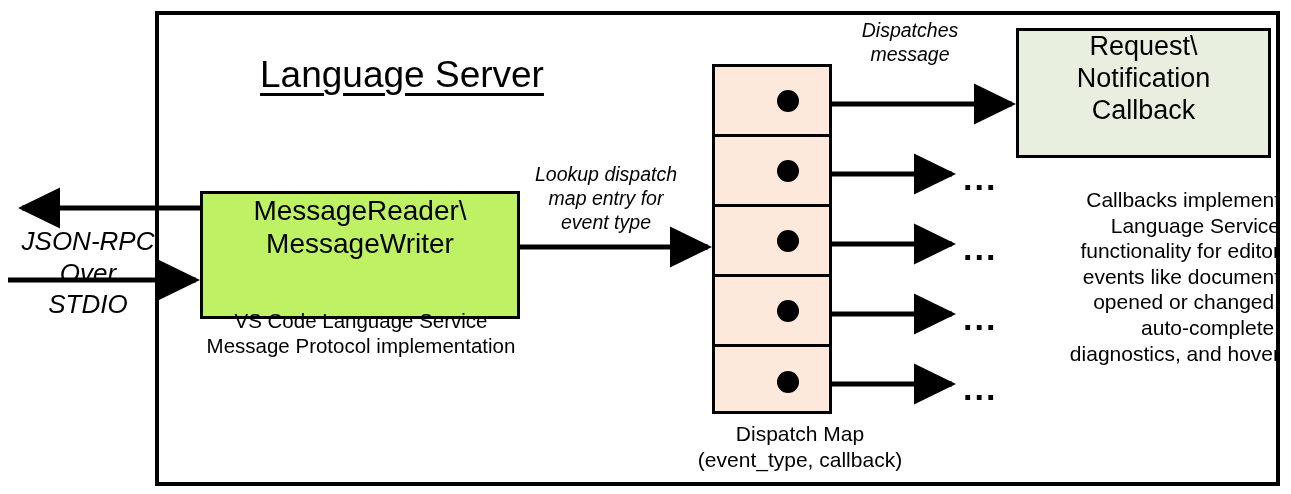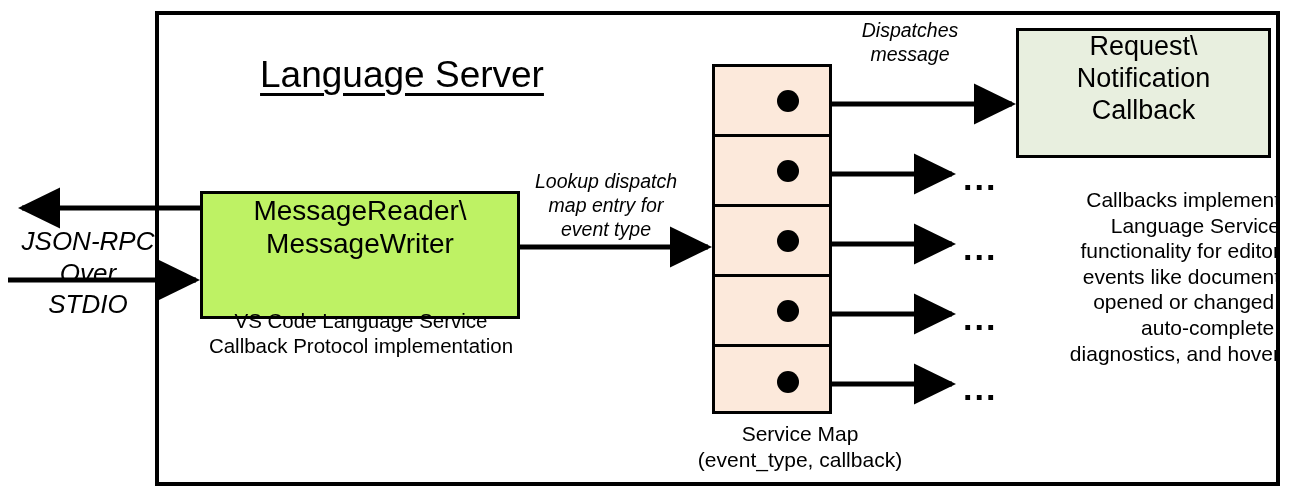--- a/index.html
+++ b/index.html
@@ -80,21 +80,21 @@
   
   #transport-label {
     left: 18px;
     top: 226px;
     width: 140px;
     font-size: 26px;
   }
   
   #lookup-label {
     left: 516px;
-    top: 170px;
+    top: 163px;
     width: 180px;
     font-size: 19.5px;
   }
   
   #dispatch-label {
     left: 820px;
     top: 19px;
     width: 180px;
     font-size: 19.5px;
   }
@@ -203,21 +203,21 @@
   <div class="txt" id="server-title">Language Server</div>
 
   <div class="txt italic" id="transport-label">JSON-RPC
 Over STDIO</div>
 
   <div class="node" id="message-io-box">
     <span style="white-space: pre-line;">MessageReader\
 MessageWriter</span>
   </div>
   <div class="txt" id="message-io-caption">VS Code Language Service
-Callback Protocol implementation</div>
+Message Protocol implementation</div>
 
   <div class="txt italic" id="lookup-label">Lookup dispatch
 map entry for
 event type</div>
 
   <div class="txt italic" id="dispatch-label">Dispatches
 message</div>
 
   <div id="dispatch-map">
     <div class="map-row">
@@ -229,21 +229,21 @@
     <div class="map-row">
       <span class="map-dot"></span>
     </div>
     <div class="map-row">
       <span class="map-dot"></span>
     </div>
     <div class="map-row">
       <span class="map-dot"></span>
     </div>
   </div>
-  <div class="txt" id="dispatch-map-caption">Service Map
+  <div class="txt" id="dispatch-map-caption">Dispatch Map
 (event_type, callback)</div>
 
   <span class="ellipsis" style="left:963px; top:161px;">...</span>
   <span class="ellipsis" style="left:963px; top:231px;">...</span>
   <span class="ellipsis" style="left:963px; top:301px;">...</span>
   <span class="ellipsis" style="left:963px; top:371px;">...</span>
 
   <div class="node" id="callback-box">
     <span style="white-space: pre-line;">Request\
 Notification

